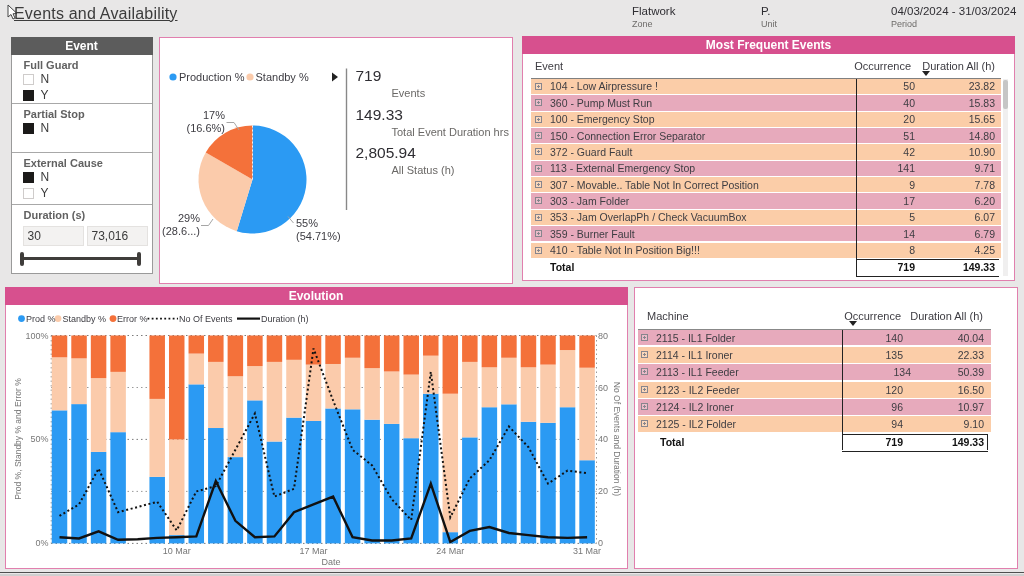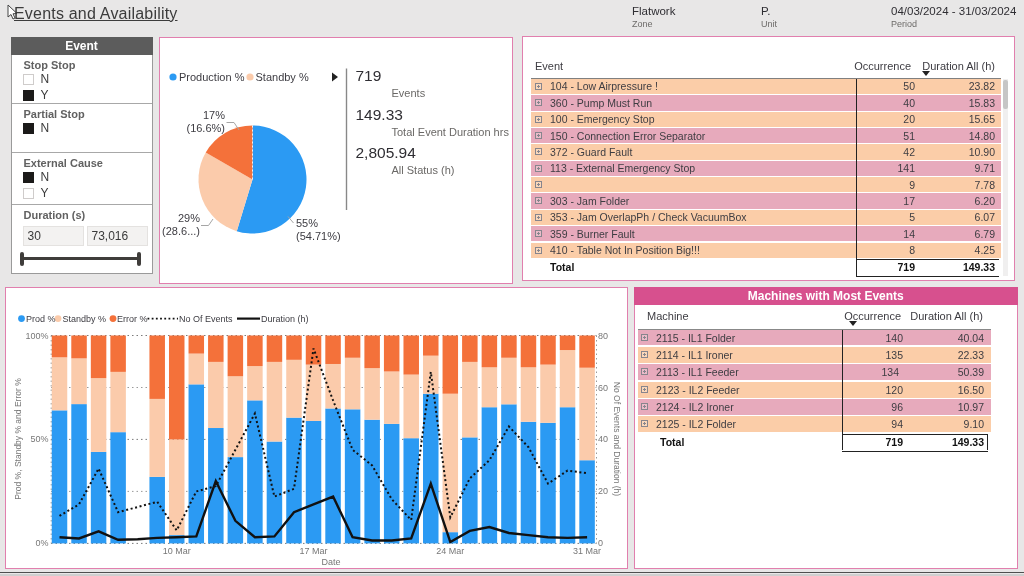--- a/index.html
+++ b/index.html
@@ -33,21 +33,21 @@
 <div style="position:absolute;left:761px;top:5px;font-size:11.5px;color:#2f2e33">P.</div>
 <div style="position:absolute;left:761px;top:18.5px;font-size:9px;color:#6d6b69">Unit</div>
 <div style="position:absolute;left:891px;top:5px;font-size:11.5px;color:#2f2e33">04/03/2024 - 31/03/2024</div>
 <div style="position:absolute;left:891px;top:18.5px;font-size:9px;color:#6d6b69">Period</div>
 
 <div class="panel" style="left:10.5px;top:36.5px;width:142px;height:237px;border:1px solid #9a9a9a">
   <div class="phead" style="background:#5c5c5c">Event</div>
   <div style="position:absolute;left:0;top:65.2px;right:0;height:1px;background:#a8a8a8"></div>
   <div style="position:absolute;left:0;top:114.1px;right:0;height:1px;background:#a8a8a8"></div>
   <div style="position:absolute;left:0;top:166.6px;right:0;height:1px;background:#a8a8a8"></div>
-  <div class="sh" style="left:12px;top:21px">Stop Stop</div>
+  <div class="sh" style="left:12px;top:21px">Full Guard</div>
   <div class="chk" style="left:11px;top:36px"></div>
     <div class="sl" style="left:29px;top:34.5px">N</div>
   <div class="chk on" style="left:11px;top:52px"></div>
     <div class="sl" style="left:29px;top:50.5px">Y</div>
   <div class="sh" style="left:12px;top:70px">Partial Stop</div>
   <div class="chk on" style="left:11px;top:85px"></div>
     <div class="sl" style="left:29px;top:83.5px">N</div>
   <div class="sh" style="left:12px;top:119px">External Cause</div>
   <div class="chk on" style="left:11px;top:134px"></div>
     <div class="sl" style="left:29px;top:132.5px">N</div>
@@ -93,20 +93,21 @@
       <div class="v">149.33</div>
       <div class="l">Total Event Duration hrs</div>
     </div>
   <div class="kv" style="top:107px">
       <div class="v">2,805.94</div>
       <div class="l">All Status (h)</div>
     </div>
 </div>
 
 <div class="panel" style="left:522px;top:36px;width:493px;height:245px">
+  <div class="phead">Most Frequent Events</div>
   <div class="colhead" style="left:12px;top:22.5px">Event</div>
   <div class="colhead" style="left:292px;width:96px;top:22.5px;text-align:right">Occurrence</div>
   <div class="colhead" style="left:372px;width:100px;top:22.5px;text-align:right">Duration All (h)</div>
   <svg style="position:absolute;left:399px;top:34px" width="10" height="6">
       <path d="M0,0 L8,0 L4,5 Z" fill="#222"></path>
     </svg>
   <div class="band" style="top:41.8px;height:15.4px;background:#fbcda8;left:8px;width:470px"></div>
     <div class="ic" style="left:12px;top:45.8px"></div>
     <div class="ct" style="left:27px;top:43.4px">104 - Low Airpressure !</div>
     <div class="ct r" style="left:292px;width:100px;top:43.4px">50</div>
@@ -131,20 +132,21 @@
     <div class="ct" style="left:27px;top:108.9px">372 - Guard Fault</div>
     <div class="ct r" style="left:292px;width:100px;top:108.9px">42</div>
     <div class="ct r" style="left:372px;width:100px;top:108.9px">10.90</div>
     <div class="band" style="top:123.7px;height:15.4px;background:#e7aabc;left:8px;width:470px"></div>
     <div class="ic" style="left:12px;top:127.7px"></div>
     <div class="ct" style="left:27px;top:125.2px">113 - External Emergency Stop</div>
     <div class="ct r" style="left:292px;width:100px;top:125.2px">141</div>
     <div class="ct r" style="left:372px;width:100px;top:125.2px">9.71</div>
     <div class="band" style="top:140.0px;height:15.4px;background:#fbcda8;left:8px;width:470px"></div>
     <div class="ic" style="left:12px;top:144.0px"></div>
+    <div class="ct" style="left:27px;top:141.6px">307 - Movable.. Table Not In Correct Position</div>
     <div class="ct r" style="left:292px;width:100px;top:141.6px">9</div>
     <div class="ct r" style="left:372px;width:100px;top:141.6px">7.78</div>
     <div class="band" style="top:156.4px;height:15.4px;background:#e7aabc;left:8px;width:470px"></div>
     <div class="ic" style="left:12px;top:160.4px"></div>
     <div class="ct" style="left:27px;top:158.0px">303 - Jam Folder</div>
     <div class="ct r" style="left:292px;width:100px;top:158.0px">17</div>
     <div class="ct r" style="left:372px;width:100px;top:158.0px">6.20</div>
     <div class="band" style="top:172.8px;height:15.4px;background:#fbcda8;left:8px;width:470px"></div>
     <div class="ic" style="left:12px;top:176.8px"></div>
     <div class="ct" style="left:27px;top:174.4px">353 - Jam OverlapPh / Check VacuumBox</div>
@@ -165,20 +167,21 @@
     <div class="ct b r" style="left:372px;width:100px;top:223.9px">149.33</div>
     <div class="ln" style="left:333px;top:41.8px;width:1px;height:196.9px"></div>
     <div class="ln" style="left:333px;top:221.9px;width:143px;height:1px"></div>
     <div class="ln" style="left:333px;top:238.7px;width:143px;height:1px"></div>
     <div class="ln" style="left:8px;top:40.5px;width:470px;height:1px;background:#808080"></div>
     <div style="position:absolute;left:480px;top:41.8px;width:5px;height:197px;background:#f0efef"></div>
     <div style="position:absolute;left:480px;top:43px;width:5px;height:29px;background:#c6c6c6;border-radius:2px"></div>
 </div>
 
 <div class="panel" style="left:4.5px;top:287px;width:623px;height:281.5px">
+  <div class="phead">Evolution</div>
   <svg style="position:absolute;left:0;top:0" width="621" height="279" viewBox="0 0 621 279">
     <circle cx="15.5" cy="30.6" r="3.4" fill="#2b9af3"></circle>
     <circle cx="52" cy="30.6" r="3.4" fill="#fbcbab"></circle>
     <circle cx="107" cy="30.6" r="3.4" fill="#f4713a"></circle>
     <line x1="141.5" y1="30.6" x2="172" y2="30.6" stroke="#111" stroke-width="1.8" stroke-dasharray="1.8,2.4"></line>
     <line x1="231" y1="30.6" x2="254" y2="30.6" stroke="#111" stroke-width="2.2"></line>
     <line x1="45" y1="255.4" x2="590.5" y2="255.4" stroke="#7a7a7a" stroke-width="1" stroke-dasharray="1.5,3"></line>
       <line x1="45" y1="203.4" x2="590.5" y2="203.4" stroke="#9a9a9a" stroke-width="1" stroke-dasharray="1.5,3"></line>
       <line x1="45" y1="151.4" x2="590.5" y2="151.4" stroke="#7a7a7a" stroke-width="1" stroke-dasharray="1.5,3"></line>
       <line x1="45" y1="99.5" x2="590.5" y2="99.5" stroke="#9a9a9a" stroke-width="1" stroke-dasharray="1.5,3"></line>
@@ -285,41 +288,40 @@
       <text x="607.5" y="151" text-anchor="middle" font-size="8.5" fill="#777" transform="rotate(90 607.5 151)">No Of Events and Duration (h)</text>
   </svg>
   <div class="colhead" style="left:20.5px;top:25.5px;font-size:9px">Prod %</div>
   <div class="colhead" style="left:57px;top:25.5px;font-size:9px">Standby %</div>
   <div class="colhead" style="left:111.5px;top:25.5px;font-size:9px">Error %</div>
   <div class="colhead" style="left:173.5px;top:25.5px;font-size:9px">No Of Events</div>
   <div class="colhead" style="left:255.5px;top:25.5px;font-size:9px">Duration (h)</div>
 </div>
 
 <div class="panel" style="left:634px;top:287px;width:383.5px;height:282px">
-  <div class="phead">Machines with Most Events</div>
   <div class="colhead" style="left:12px;top:21.5px">Machine</div>
   <div class="colhead" style="left:168px;width:98px;top:21.5px;text-align:right">Occurrence</div>
   <div class="colhead" style="left:249px;width:99px;top:21.5px;text-align:right">Duration All (h)</div>
   <svg style="position:absolute;left:214px;top:33px" width="10" height="6">
       <path d="M0,0 L8,0 L4,5 Z" fill="#222"></path>
     </svg>
   <div class="band" style="top:41.6px;height:15.9px;background:#e7aabc;left:3px;width:353px"></div>
     <div class="ic" style="left:6px;top:45.6px"></div>
     <div class="ct" style="left:21px;top:43.6px">2115 - IL1 Folder</div>
     <div class="ct r" style="left:168px;width:100px;top:43.6px">140</div>
     <div class="ct r" style="left:249px;width:100px;top:43.6px">40.04</div>
     <div class="band" style="top:59.0px;height:15.9px;background:#fbcda8;left:3px;width:353px"></div>
     <div class="ic" style="left:6px;top:63.0px"></div>
     <div class="ct" style="left:21px;top:61.0px">2114 - IL1 Ironer</div>
     <div class="ct r" style="left:168px;width:100px;top:61.0px">135</div>
     <div class="ct r" style="left:249px;width:100px;top:61.0px">22.33</div>
     <div class="band" style="top:76.3px;height:15.9px;background:#e7aabc;left:3px;width:353px"></div>
     <div class="ic" style="left:6px;top:80.3px"></div>
     <div class="ct" style="left:21px;top:78.3px">2113 - IL1 Feeder</div>
-    <div class="ct r" style="left:164px;width:100px;top:78.3px">134</div>
+    <div class="ct r" style="left:176px;width:100px;top:78.3px">134</div>
     <div class="ct r" style="left:249px;width:100px;top:78.3px">50.39</div>
     <div class="band" style="top:93.7px;height:15.9px;background:#fbcda8;left:3px;width:353px"></div>
     <div class="ic" style="left:6px;top:97.7px"></div>
     <div class="ct" style="left:21px;top:95.7px">2123 - IL2 Feeder</div>
     <div class="ct r" style="left:168px;width:100px;top:95.7px">120</div>
     <div class="ct r" style="left:249px;width:100px;top:95.7px">16.50</div>
     <div class="band" style="top:111.0px;height:15.9px;background:#e7aabc;left:3px;width:353px"></div>
     <div class="ic" style="left:6px;top:115.0px"></div>
     <div class="ct" style="left:21px;top:113.0px">2124 - IL2 Ironer</div>
     <div class="ct r" style="left:168px;width:100px;top:113.0px">96</div>

